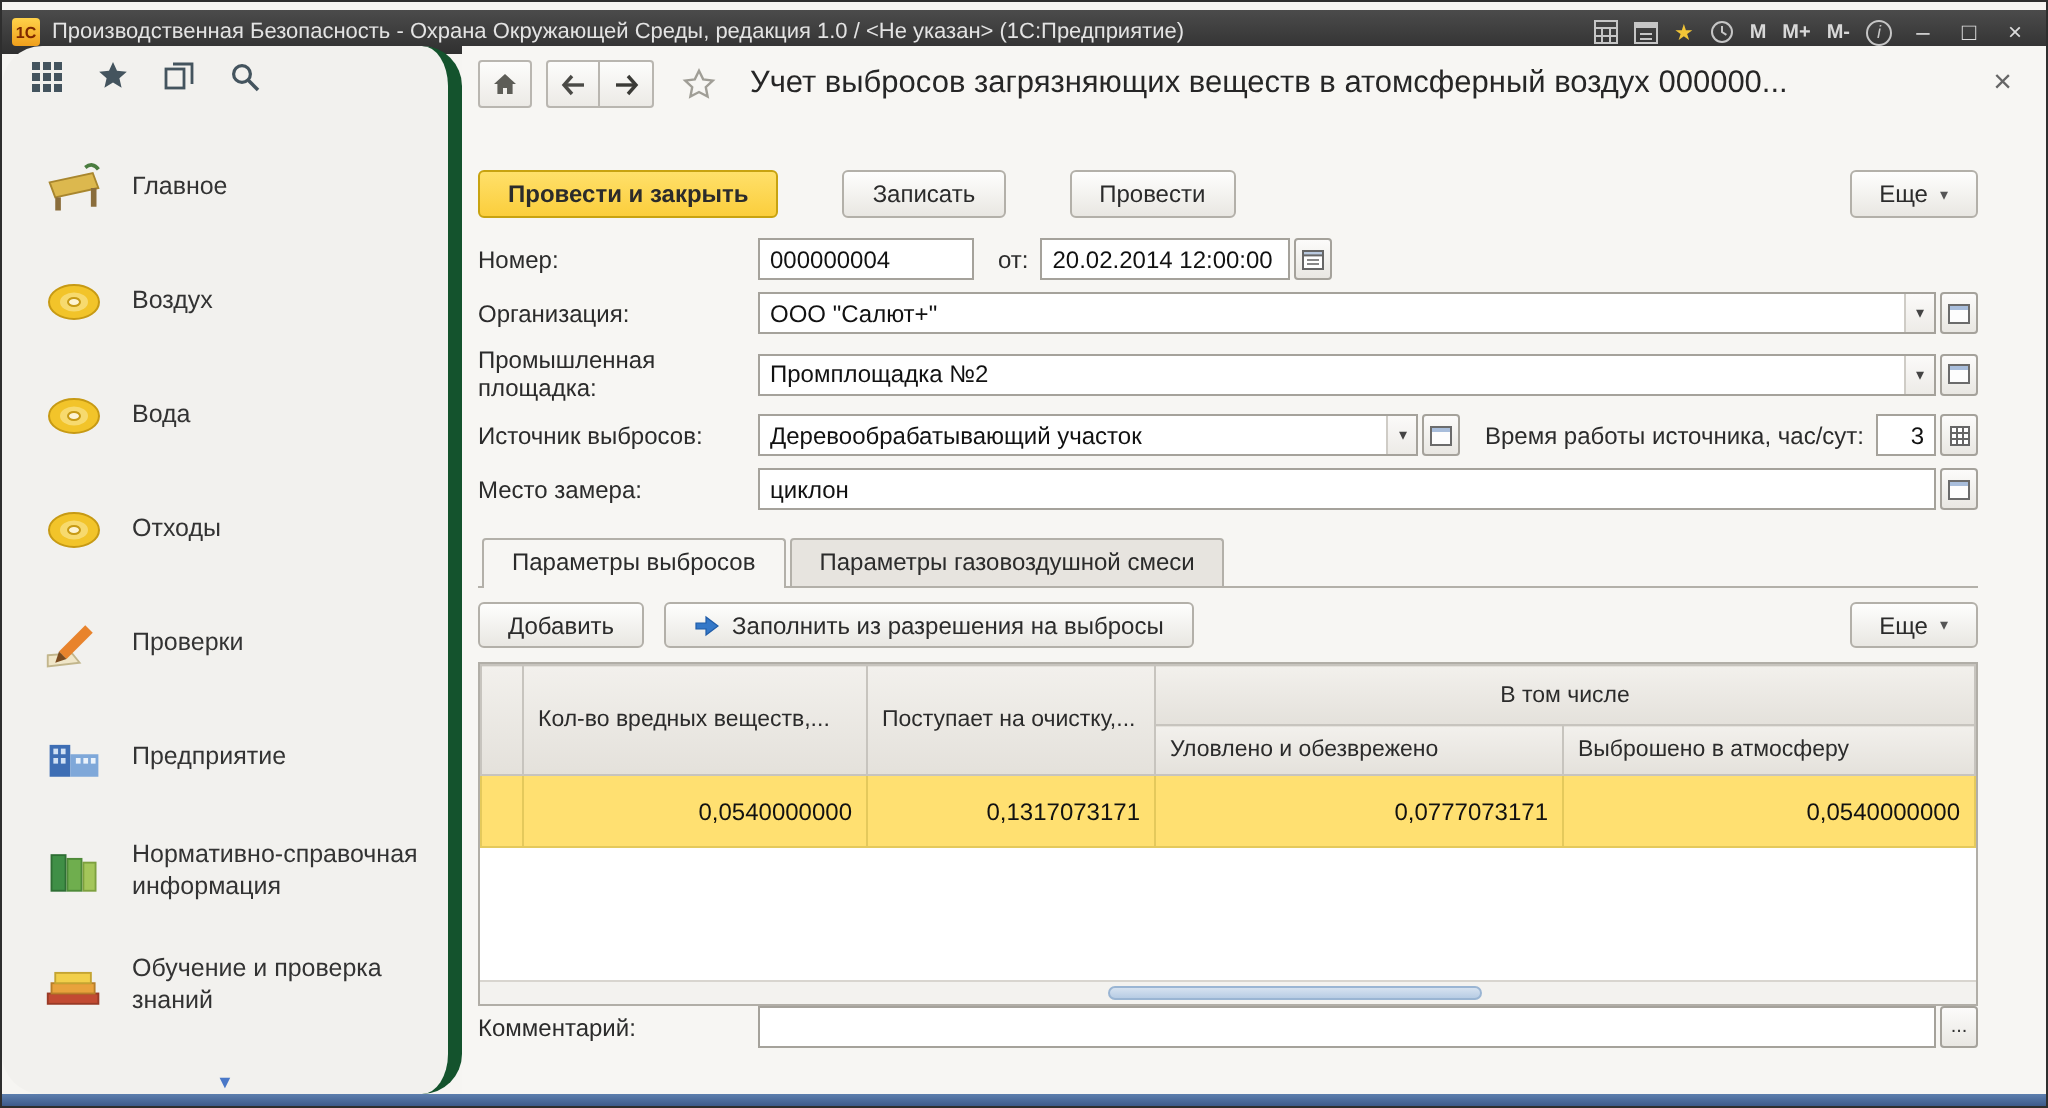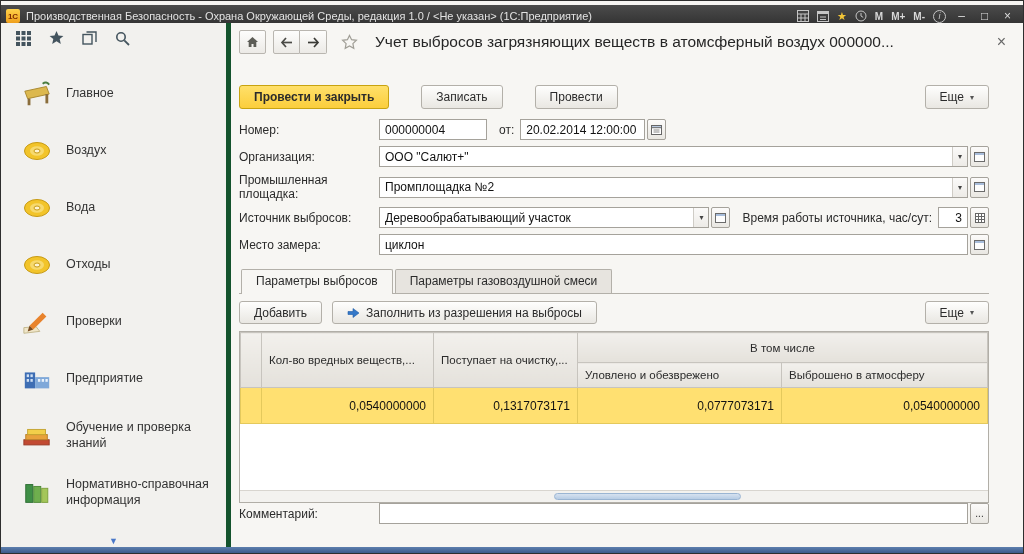--- a/index.html
+++ b/index.html
@@ -15,21 +15,21 @@
   .win-title { color:#e3e3e3; font-size:11px; white-space:nowrap; overflow:hidden; }
   .tb-right { margin-left:auto; display:flex; align-items:center; gap:8px; }
   .tb-ico { color:#c6c6c6; display:flex; align-items:center; }
   .tb-ico.star { color:#f2c537; font-size:11px; }
   .mbtn { color:#d8d8d8; font-size:10px; font-weight:bold; cursor:pointer; }
   .info-ico { width:13px; height:13px; border:1px solid #c6c6c6; border-radius:50%; color:#c6c6c6;
     font-size:9px; font-style:italic; display:flex; align-items:center; justify-content:center; cursor:pointer; }
   .winctl { color:#dcdcdc; font-size:12px; width:15px; text-align:center; cursor:pointer; line-height:1; }
 
   
-  .sidebar { position:absolute; top:22px; left:0; width:230px; bottom:6px; background:#f2f1ee; border-right:5px solid #14532d; }
+  .sidebar { position:absolute; top:22px; left:0; width:230px; bottom:6px; background:#f2f1ee; border-right:7px solid #14532d;border-radius:20px; }
   .sb-toolbar { height:30px; display:flex; align-items:center; gap:15px; padding:0 13px; }
   .sb-tool { width:18px; height:18px; display:flex; align-items:center; justify-content:center; cursor:pointer; }
   .sb-items { margin-top:12px; }
   .sb-item { height:57px; display:flex; align-items:center; gap:13px; padding:0 8px 0 20px; cursor:pointer; }
   .sb-icon { width:32px; height:28px; flex:0 0 32px; display:flex; align-items:center; justify-content:center; }
   .sb-label { font-size:12.5px; color:#333; line-height:1.25; }
   .sb-more { position:absolute; bottom:1px; left:0; right:0; text-align:center; color:#4a78c8; font-size:9px; cursor:pointer; }
 
   
   .main { position:absolute; top:22px; left:230px; right:0; bottom:6px; background:#f7f6f3; display:flex; flex-direction:column; }
@@ -236,36 +236,36 @@
               <rect x="17" y="14" width="2.5" height="3" fill="#eaf2fb"></rect>
               <rect x="21" y="14" width="2.5" height="3" fill="#eaf2fb"></rect>
               <rect x="25" y="14" width="2.5" height="3" fill="#eaf2fb"></rect>
             </svg>
         </span>
         <span class="sb-label">Предприятие</span>
       </div>
       <div class="sb-item">
         <span class="sb-icon">
           <svg width="30" height="28" viewBox="0 0 32 28">
+              <rect x="4" y="5" width="7.5" height="19" fill="#3f8f46" stroke="#2e6e34"></rect>
+              <rect x="12.5" y="7" width="7.5" height="17" fill="#6fae4e" stroke="#4e8a38"></rect>
+              <rect x="21" y="9" width="6.5" height="15" fill="#a4c65a" stroke="#7da03e"></rect>
+            </svg>
+        </span>
+        <span class="sb-label">Нормативно-справочная информация</span>
+      </div>
+      <div class="sb-item">
+        <span class="sb-icon">
+          <svg width="30" height="28" viewBox="0 0 32 28">
               <rect x="2" y="18" width="27" height="5.5" fill="#c24a32" stroke="#993a26"></rect>
               <rect x="4" y="12.5" width="23" height="5.5" fill="#e8a23c" stroke="#b87e2a"></rect>
               <rect x="6" y="7" width="19" height="5.5" fill="#f2cf4a" stroke="#c4a432"></rect>
             </svg>
         </span>
         <span class="sb-label">Обучение и проверка знаний</span>
-      </div>
-      <div class="sb-item">
-        <span class="sb-icon">
-          <svg width="30" height="28" viewBox="0 0 32 28">
-              <rect x="4" y="5" width="7.5" height="19" fill="#3f8f46" stroke="#2e6e34"></rect>
-              <rect x="12.5" y="7" width="7.5" height="17" fill="#6fae4e" stroke="#4e8a38"></rect>
-              <rect x="21" y="9" width="6.5" height="15" fill="#a4c65a" stroke="#7da03e"></rect>
-            </svg>
-        </span>
-        <span class="sb-label">Нормативно-справочная информация</span>
       </div>
     </div>
 
     <div class="sb-more">▼</div>
   </div>
 
   <div class="main">
 
     <div class="navrow">
       <span class="nav-btn">

